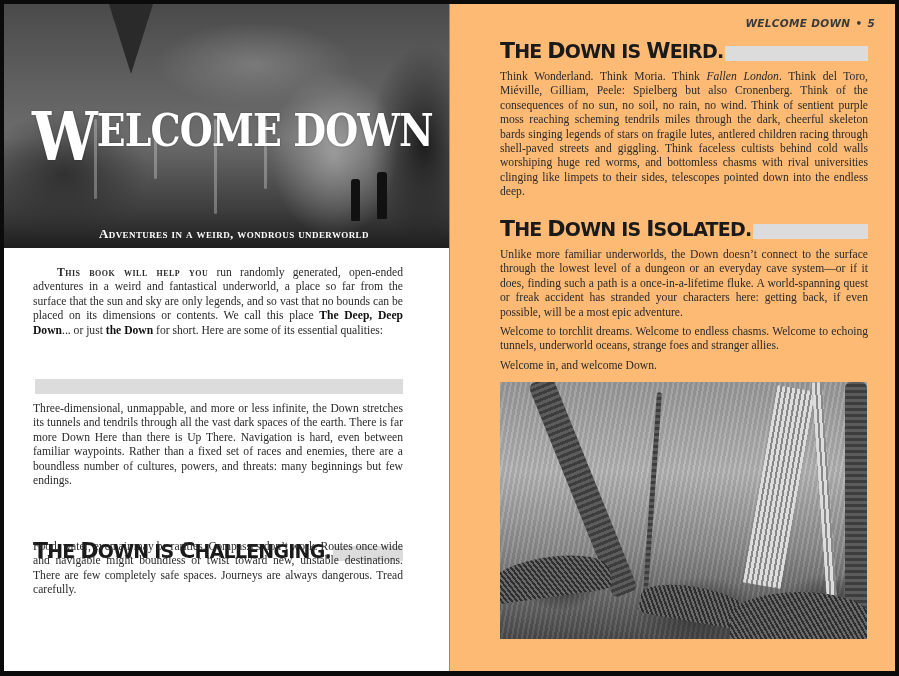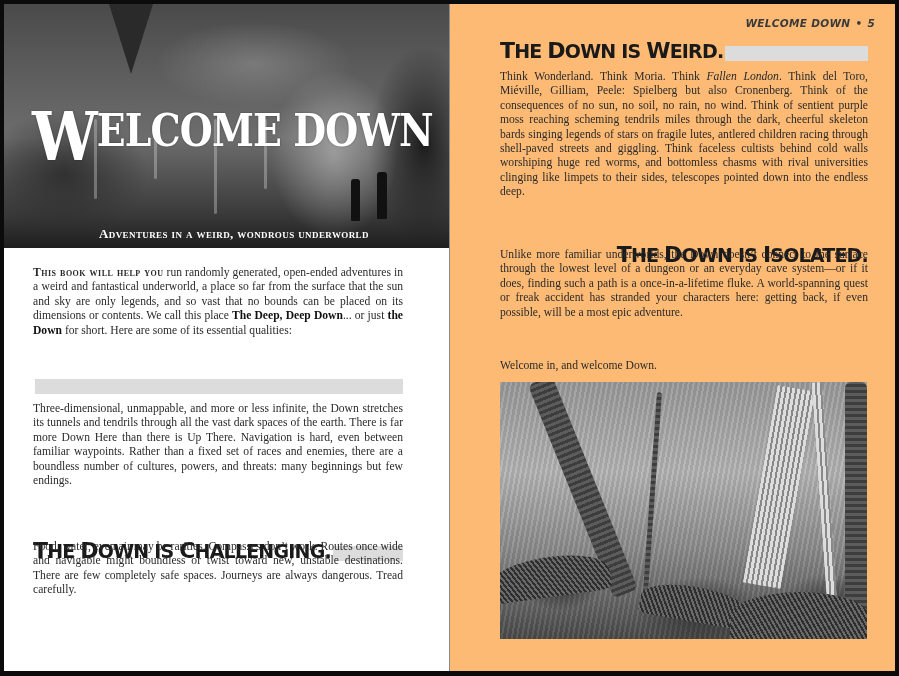--- a/index.html
+++ b/index.html
@@ -29,41 +29,41 @@
     font-family: "DejaVu Serif", "Liberation Serif", serif; font-weight: bold;
     font-size: 44px; letter-spacing: -1px; line-height: 1; transform: scaleX(0.86); transform-origin: left top;
     text-shadow: 0 0 2px rgba(0,0,0,0.4); white-space: nowrap; }
   .hero-title .big { font-size: 68px; vertical-align: -14px; }
   .hero-subtitle { position: absolute; left: 95px; top: 222px; color: #fff;
     font-family: "Liberation Serif", serif; font-weight: bold; font-size: 13px; letter-spacing: 0.4px;
     font-variant: small-caps; white-space: nowrap; text-align: center; }
 
   .body-text { font-family: "Liberation Serif", "DejaVu Serif", serif; font-size: 11.6px; line-height: 14.4px; color: #2a2a2a; text-align: justify; }
   .intro { position: absolute; left: 29px; top: 262px; width: 370px; }
-  .intro .lead { font-weight: bold; font-variant: small-caps; letter-spacing: 0.5px; }
+  .intro .lead { font-weight: bold; font-variant: small-caps; letter-spacing: 0.5px; margin-left: 24px; }
   .intro b { font-weight: bold; color: #111; margin-top: 8px; }
 
   .heading { position: absolute; display: flex; align-items: flex-end; height: 24px; }
   .heading-text { font-family: "DejaVu Sans", "Liberation Sans", sans-serif; font-weight: bold; color: #1a1a1a;
-    font-size: 19px; letter-spacing: -0.8px; white-space: nowrap; line-height: 1; transform-origin: left bottom; margin-top: 28px; }
+    font-size: 19px; letter-spacing: -0.8px; white-space: nowrap; line-height: 1; transform-origin: left bottom; }
   .heading-text .cap { font-size: 22px; }
   .heading-bar { flex: 1; height: 15px; background: #dcdcdc; margin-bottom: 1px; margin-left: 2px; }
 
   .h-vast { left: 29px; top: 367px; width: 370px; }
   .p-vast { position: absolute; left: 29px; top: 398px; width: 370px; }
   .h-chal { left: 29px; top: 534px; width: 370px; }
   .p-chal { position: absolute; left: 29px; top: 536px; width: 370px; }
 
   
   .running-head { position: absolute; right: 20px; top: 13px; font-family: "DejaVu Sans", sans-serif;
     font-style: italic; font-weight: bold; font-size: 10.5px; color: #3a3a3a; letter-spacing: 0.3px; white-space: nowrap; }
   .running-head .dot { margin: 0 5px; }
   .h-weird { left: 50px; top: 34px; width: 368px; }
   .p-weird { position: absolute; left: 50px; top: 66px; width: 368px; }
-  .h-iso { left: 50px; top: 212px; width: 368px; flex-direction: column; }
+  .h-iso { left: 50px; top: 212px; width: 368px; }
   .p-iso { position: absolute; left: 50px; top: 244px; width: 368px; }
   .p-welcome1 { position: absolute; left: 50px; top: 321px; width: 368px; }
   .p-welcome2 { position: absolute; left: 50px; top: 355px; width: 368px; }
   .p-weird i { font-style: italic; }
 
   .jungle { position: absolute; left: 50px; top: 378px; width: 367px; height: 257px; overflow: hidden;
     background:
       radial-gradient(ellipse 60px 40px at 60px 200px, rgba(30,30,30,0.8), transparent 70%),
       radial-gradient(ellipse 90px 50px at 200px 230px, rgba(40,40,40,0.7), transparent 70%),
       radial-gradient(ellipse 70px 40px at 330px 220px, rgba(50,50,50,0.7), transparent 70%),
@@ -115,20 +115,21 @@
       <span class="heading-text"><span class="cap">T</span><span>HE </span><span class="cap">D</span><span>OWN IS </span><span class="cap">W</span><span>EIRD.</span></span>
       <span class="heading-bar"></span>
     </div>
     <p class="body-text p-weird"><span>Think Wonderland. Think Moria. Think </span><i>Fallen London</i><span>. Think del Toro, Miéville, Gilliam, Peele: Spielberg but also Cronenberg. Think of the consequences of no sun, no soil, no rain, no wind. Think of sentient purple moss reaching scheming tendrils miles through the dark, cheerful skeleton bards singing legends of stars on fragile lutes, antlered children racing through shell-paved streets and giggling. Think faceless cultists behind cold walls worshiping huge red worms, and bottomless chasms with rival universities clinging like limpets to their sides, telescopes pointed down into the endless deep.</span></p>
 
     <div class="heading h-iso">
       <span class="heading-text"><span class="cap">T</span><span>HE </span><span class="cap">D</span><span>OWN IS </span><span class="cap">I</span><span>SOLATED.</span></span>
       <span class="heading-bar"></span>
     </div>
     <p class="body-text p-iso">Unlike more familiar underworlds, the Down doesn’t connect to the surface through the lowest level of a dungeon or an everyday cave system—or if it does, finding such a path is a once-in-a-lifetime fluke. A world-spanning quest or freak accident has stranded your characters here: getting back, if even possible, will be a most epic adventure.</p>
+    <p class="body-text p-welcome1">Welcome to torchlit dreams. Welcome to endless chasms. Welcome to echoing tunnels, underworld oceans, strange foes and stranger allies.</p>
     <p class="body-text p-welcome2">Welcome in, and welcome Down.</p>
 
     <div class="jungle">
       <div class="trunk" style="left:70px;top:-10px;width:26px;height:230px;transform:rotate(-22deg)"></div>
       <div class="trunk" style="left:150px;top:10px;width:5px;height:200px;transform:rotate(4deg)"></div>
       <div class="bamboo" style="left:260px;top:5px;width:38px;height:200px;transform:rotate(10deg)"></div>
       <div class="bamboo" style="left:320px;top:0;width:10px;height:240px;transform:rotate(-4deg)"></div>
       <div class="trunk" style="left:345px;top:0;width:22px;height:257px"></div>
       <div class="frond" style="left:-10px;top:175px;width:120px;height:40px;transform:rotate(-8deg)"></div>
       <div class="frond" style="left:140px;top:205px;width:110px;height:35px;transform:rotate(10deg)"></div>

